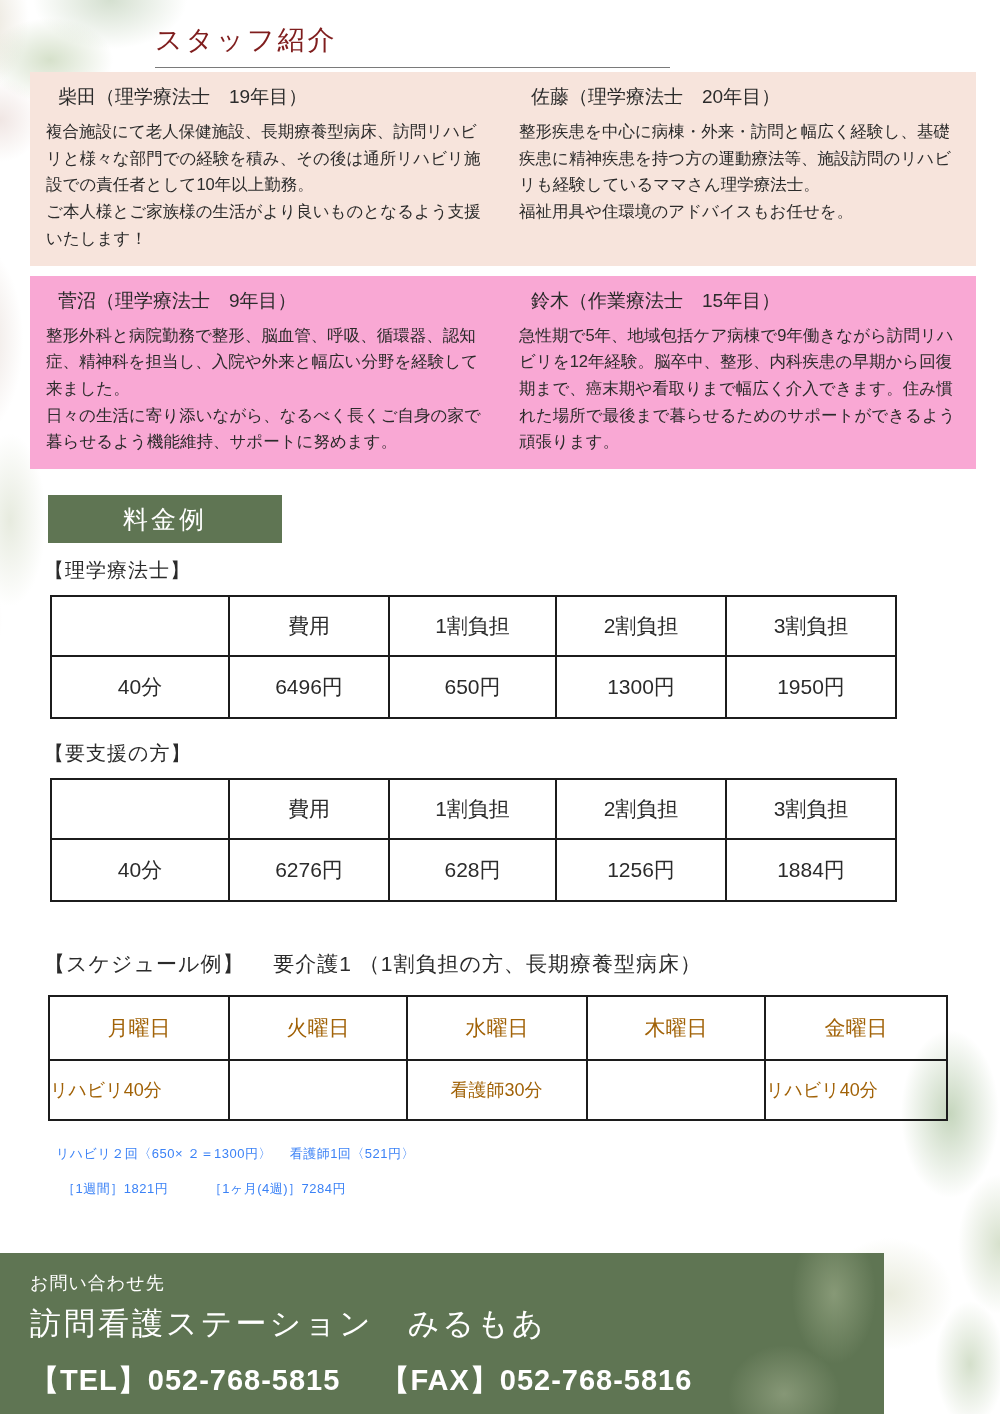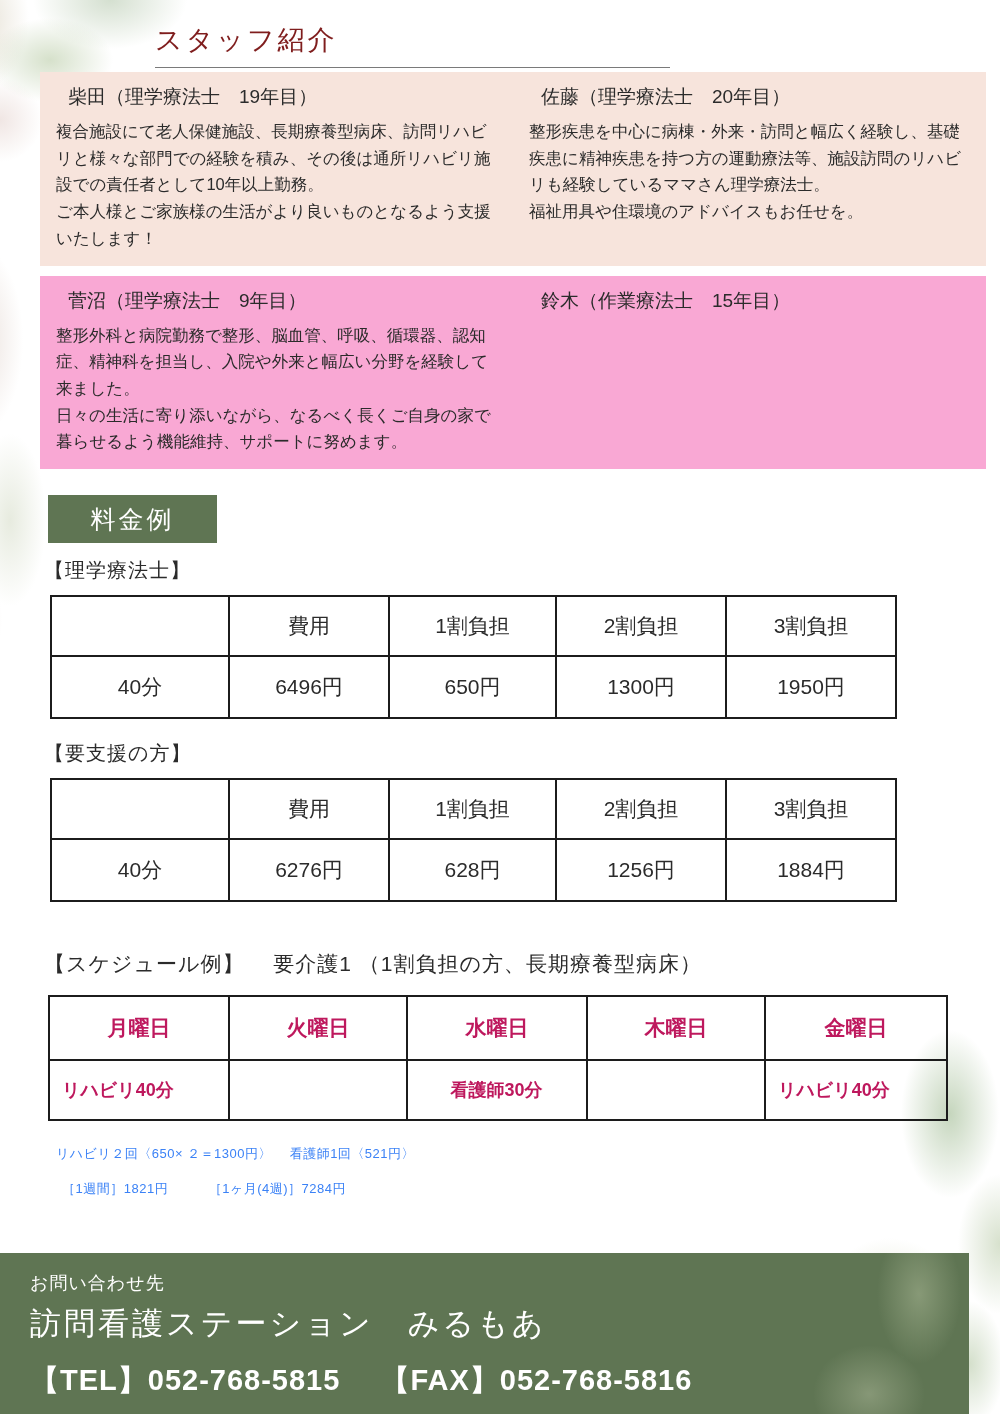--- a/index.html
+++ b/index.html
@@ -64,21 +64,21 @@
     letter-spacing: 3px;
     color: #7f1d1d;
     padding-bottom: 9px;
     border-bottom: 1.5px solid #7a7a7a;
     box-sizing: border-box;
   }
 
   
   .staff-grid {
     position: absolute;
-    left: 40px;
+    left: 30px;
     top: 72px;
     width: 945px;
     display: grid;
     grid-template-columns: 473px 473px;
     column-gap: 0px;
     row-gap: 10px;
   }
   .staff-card {
     background: #f7e4dc;
     padding: 12px 16px 14px 16px;
@@ -98,21 +98,21 @@
     margin: 0;
     color: #2b2b2b;
     white-space: pre-line;
   }
 
   
   .fee-label {
     position: absolute;
     left: 48px;
     top: 495px;
-    width: 169px;
+    width: 234px;
     height: 48px;
     background: #5f7553;
     color: #ffffff;
     font-size: 25px;
     letter-spacing: 3px;
     display: flex;
     align-items: center;
     justify-content: center;
   }
 
@@ -149,48 +149,48 @@
   table.sched {
     position: absolute;
     border-collapse: collapse;
     table-layout: fixed;
     left: 48px;
     top: 995px;
     width: 898px;
   }
   table.sched th, table.sched td {
     border: 2px solid #1c1c1c;
-    font-weight: bold;
-    color: #be185d;
+    font-weight: normal;
+    color: #a16207;
   }
   table.sched th {
     font-size: 21px;
     height: 60px;
     text-align: center;
   }
   table.sched td {
     font-size: 18px;
     height: 56px;
     text-align: left;
-    padding-left: 12px;
+    padding-left: 0;
   }
 
   .note-line {
     position: absolute;
     font-size: 13px;
     color: #3b82f6;
     letter-spacing: 0.5px;
   }
 
   
   .footer {
     position: absolute;
     left: 0;
     bottom: 0;
-    width: 969px;
+    width: 884px;
     height: 161px;
     background: #5f7553;
     color: #ffffff;
     box-sizing: border-box;
     padding: 18px 16px 0 30px;
     overflow: hidden;
   }
   .footer .f-contact {
     font-size: 18px;
     letter-spacing: 1px;
@@ -242,20 +242,21 @@
     <div class="staff-desc">整形疾患を中心に病棟・外来・訪問と幅広く経験し、基礎疾患に精神疾患を持つ方の運動療法等、施設訪問のリハビリも経験しているママさん理学療法士。
 福祉用具や住環境のアドバイスもお任せを。</div>
   </div>
   <div class="staff-card pale">
     <div class="staff-name">菅沼（理学療法士　9年目）</div>
     <div class="staff-desc">整形外科と病院勤務で整形、脳血管、呼吸、循環器、認知症、精神科を担当し、入院や外来と幅広い分野を経験して来ました。
 日々の生活に寄り添いながら、なるべく長くご自身の家で暮らせるよう機能維持、サポートに努めます。</div>
   </div>
   <div class="staff-card pale">
     <div class="staff-name">鈴木（作業療法士　15年目）</div>
+    <div class="staff-desc">急性期で5年、地域包括ケア病棟で9年働きながら訪問リハビリを12年経験。脳卒中、整形、内科疾患の早期から回復期まで、癌末期や看取りまで幅広く介入できます。住み慣れた場所で最後まで暮らせるためのサポートができるよう頑張ります。</div>
   </div>
 </div>
 
 <div class="fee-label">料金例</div>
 
 <div class="sec-title" style="left:44px; top:557px;">【理学療法士】</div>
 <table class="price" style="left:50px; top:595px; width:845px;">
   <colgroup>
     <col style="width:178px">
       <col style="width:160px">

